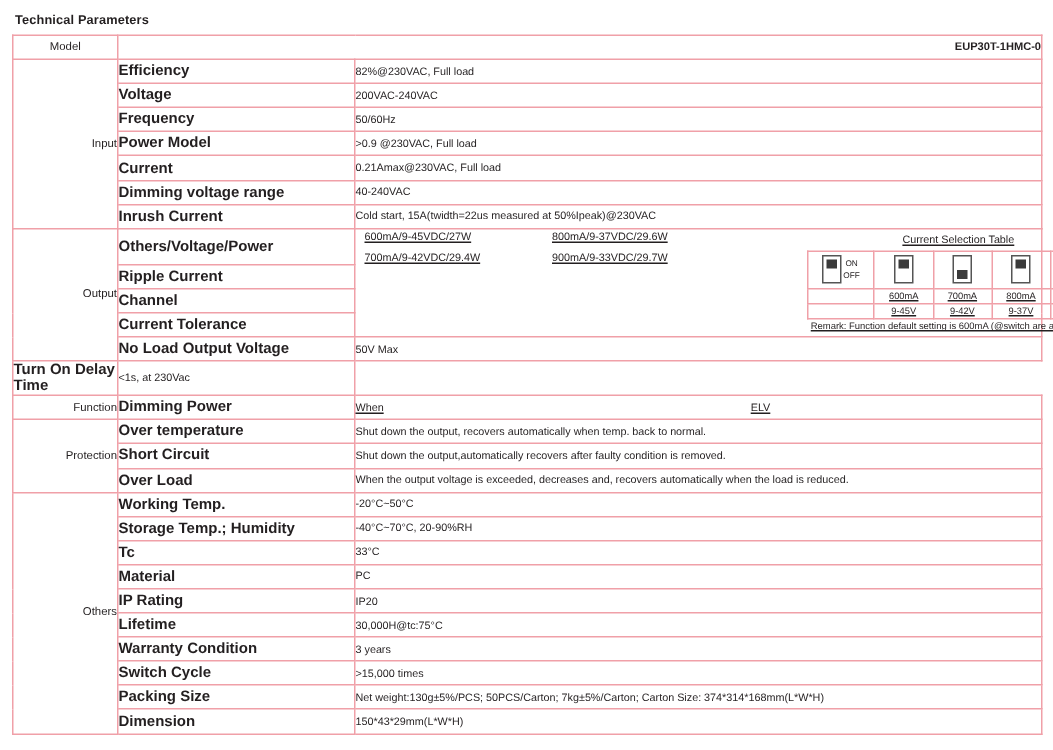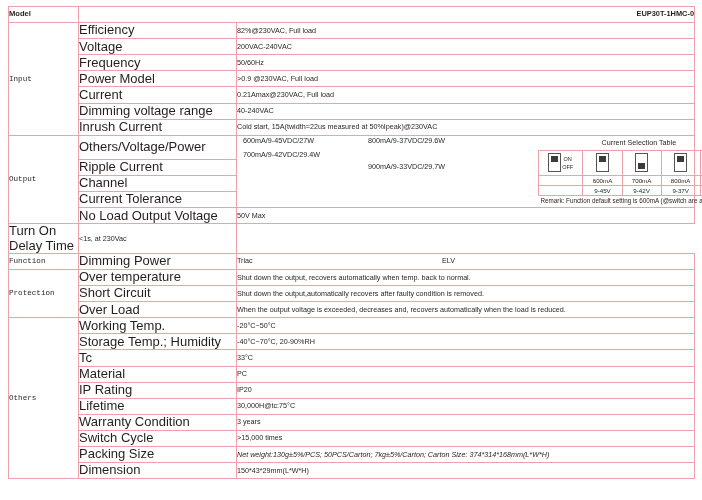--- a/index.html
+++ b/index.html
@@ -36,47 +36,48 @@
     color: #231f20;
   }
   table.spec td {
     border: 0.6px solid #f0a0a8;
     padding: 0;
     height: 15.1px;
     vertical-align: middle;
     line-height: 1.1;
   }
   td.cat {
-    text-align: left;
+    text-align: right;
     font-size: 7.6px;
     padding: 0 2px;
-    font-family: Liberation Mono, monospace;
   }
   td.param {
     padding-left: 10px;
-    font-size: 13px;
+    font-size: 10px;
+    font-weight: bold;
   }
   td.val {
     padding-left: 6px;
     font-size: 7.2px;
     margin-top: 24px;
   }
   td.model-name {
     padding-left: 6px;
     font-size: 7.4px;
     font-weight: bold;
     text-align: right;
   }
   td.model-label {
+    text-align: center;
     font-size: 7.6px;
-    font-weight: bold;
   }
   .two-col {
     display: flex;
     width: 100%;
+    text-decoration: underline;
   }
   .two-col > div {
     flex: 0 0 auto;
   }
   .cv-left { width: 125px; padding-left: 6px; }
   .cv-right { width: 160px; }
   .cv-row { height: 10px; line-height: 10px; }
   .cvp-cell { padding: 3px 0 3px 0; }
 
   
@@ -131,27 +132,28 @@
     padding-left: 1px;
   }
   .cst-amp { font-size: 6.2px; }
   .cst-range { font-size: 6.2px; }
   .remark {
     font-size: 6.3px;
     padding: 3px 0 1px 2px;
     text-align: left;
   }
   .remark-row td { border: none !important; height: auto !important; }
-  .nowrap { white-space: nowrap; font-style: italic; }
+  .nowrap { white-space: nowrap; }
 </style>
 </head>
 <body>
 
 <div class="page">
 
+  <div class="doc-title">Technical Parameters</div>
 
   <table class="spec">
     <colgroup>
       <col style="width:70px">
       <col style="width:158px">
       <col style="width:458px">
     </colgroup>
     <tbody>
 
       <tr>
@@ -193,21 +195,21 @@
         <td class="cat" rowspan="6">Output</td>
         <td class="param" rowspan="2">Others/Voltage/Power</td>
         <td class="cvp-cell" rowspan="5">
           <div class="two-col">
             <div>
               <div class="cv-left cv-row">600mA/9-45VDC/27W</div>
               <div class="cv-left cv-row" style="margin-top:4px">700mA/9-42VDC/29.4W</div>
             </div>
             <div>
               <div class="cv-right cv-row">800mA/9-37VDC/29.6W</div>
-              <div class="cv-right cv-row" style="margin-top:16px">900mA/9-33VDC/29.7W</div>
+              <div class="cv-right cv-row" style="margin-top:4px">900mA/9-33VDC/29.7W</div>
             </div>
             <div class="cst-wrap">
               <div class="cst-title">Current Selection Table</div>
               <table class="cst">
                 <tbody>
                   <tr>
                     <td class="sw-head">
                       <span class="dip"><span class="slot up"></span></span><span class="onoff"><span>ON</span><br><span>OFF</span></span>
                     </td>
                     <td class="sw-head"><span class="dip"><span class="slot up"></span></span></td>
@@ -255,22 +257,22 @@
       <tr>
         <td class="param">Turn On Delay Time</td>
         <td class="val">&lt;1s, at 230Vac</td>
       </tr>
 
       <tr>
         <td class="cat">Function</td>
         <td class="param">Dimming Power</td>
         <td class="val">
           <div class="two-col">
-            <div style="width:205px">Triac</div>
-            <div style="width:130px;">ELV</div>
+            <div style="width:205px">When</div>
+            <div style="width:130px;text-align:center">ELV</div>
           </div>
         </td>
       </tr>
 
       <tr>
         <td class="cat" rowspan="3">Protection</td>
         <td class="param">Over temperature</td>
         <td class="val">Shut down the output, recovers automatically when temp. back to normal.</td>
       </tr>
       <tr>

